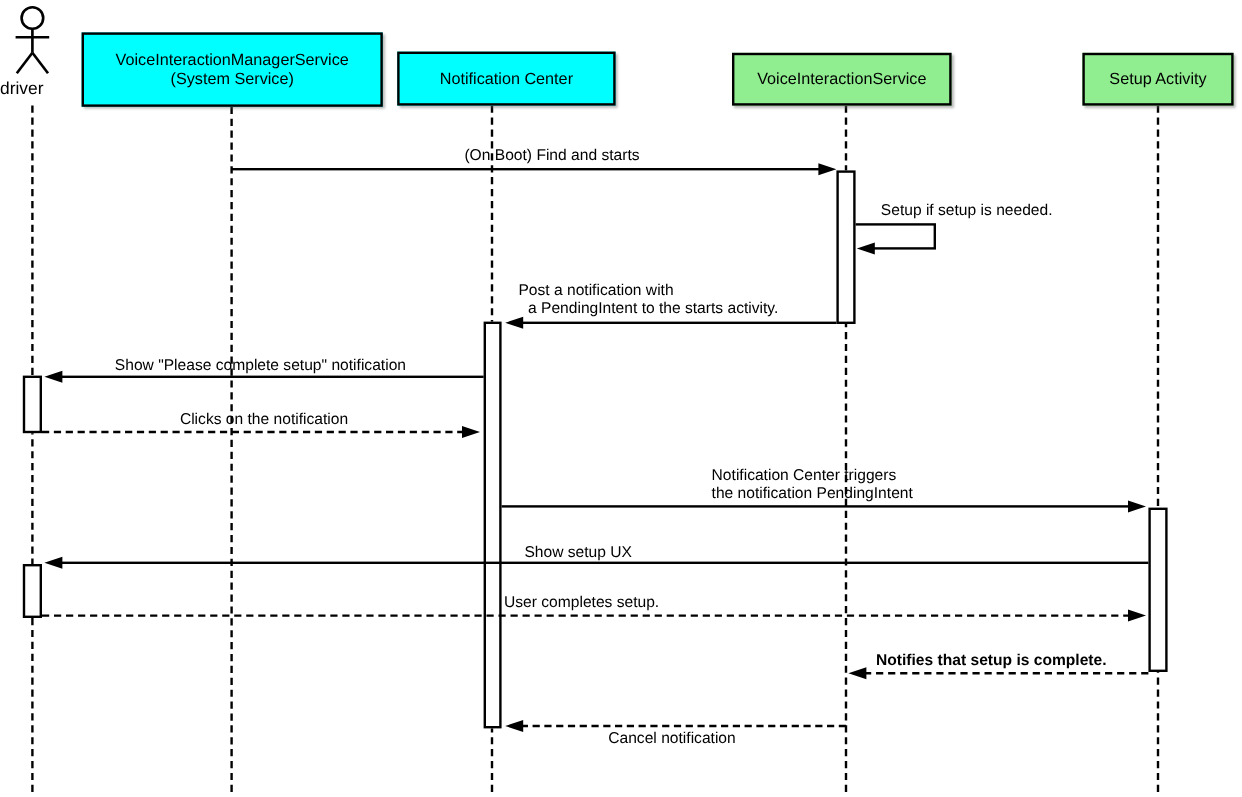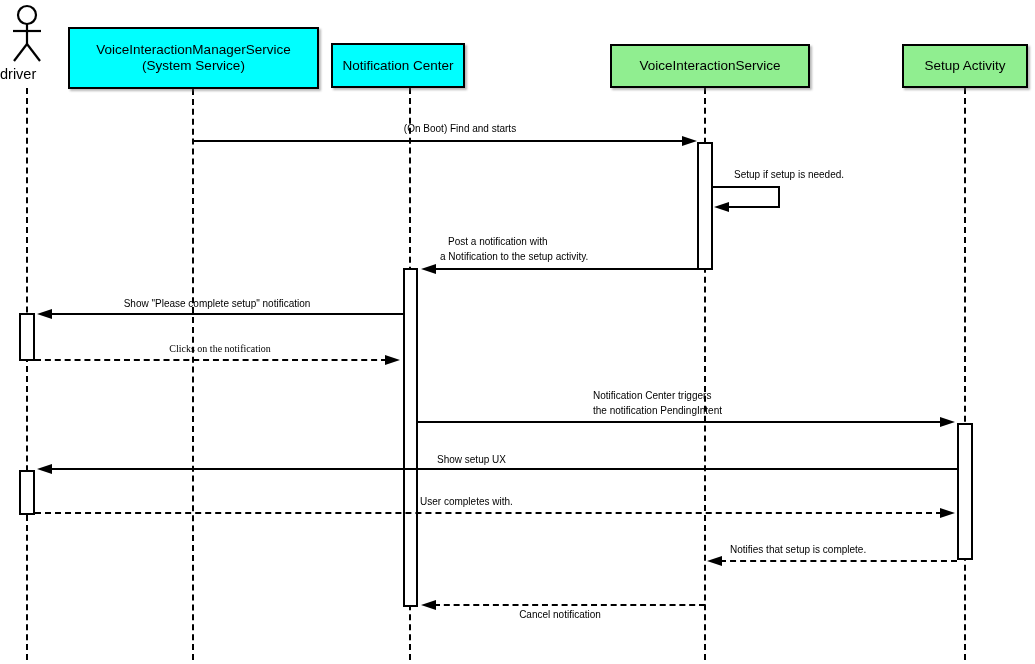--- a/index.html
+++ b/index.html
@@ -67,21 +67,21 @@
     height: 0;
     border-top: 5px solid transparent;
     border-bottom: 5px solid transparent;
     z-index: 4;
   }
   .arrow.right { border-left: 15px solid #000000; }
   .arrow.left  { border-right: 15px solid #000000; }
   
   .msg-label {
     position: absolute;
-    font-size: 10px;
+    font-size: 13px;
     line-height: 14px;
     color: #000000;
     white-space: nowrap;
     z-index: 4;
   }
   .msg-label.center { text-align: center; }
   .actor-label {
     position: absolute;
     left: 0;
     top: 66px;
@@ -109,25 +109,25 @@
       <line x1="27" y1="44" x2="40" y2="61" stroke="#000000" stroke-width="2.2"></line>
     </svg>
     <div class="actor-label">driver</div>
   </div>
 
   <div class="pbox" style="left: 68px; top: 27px; width: 251px; height: 62px; background-color: rgb(0, 255, 255);">
     <span>VoiceInteractionManagerService</span>
     <span>(System Service)</span>
   </div>
 
-  <div class="pbox" style="left: 331px; top: 43px; width: 134px; height: 45px; background-color: rgb(0, 255, 255);">
+  <div class="pbox" style="left: 331px; top: 43px; width: 182px; height: 45px; background-color: rgb(0, 255, 255);">
     <span>Notification Center</span>
   </div>
 
-  <div class="pbox" style="left: 610px; top: 44px; width: 200px; height: 44px; background-color: rgb(144, 238, 144);">
+  <div class="pbox" style="left: 610px; top: 44px; width: 183px; height: 44px; background-color: rgb(144, 238, 144);">
     <span>VoiceInteractionService</span>
   </div>
 
   <div class="pbox" style="left: 902px; top: 44px; width: 126px; height: 44px; background-color: rgb(144, 238, 144);">
     <span>Setup Activity</span>
   </div>
 
   <div class="lifeline" style="left:26px; top:88px; height:572px;"></div>
   <div class="lifeline" style="left:192px; top:89px; height:571px;"></div>
   <div class="lifeline" style="left:409px; top:88px; height:572px;"></div>
@@ -143,47 +143,47 @@
   <div class="msg-label center" style="left:300px; top:122px; width:320px;">(On Boot) Find and starts</div>
   <div class="msg-line solid" style="left:193px; top:140px; width:500px;"></div>
   <div class="arrow right" style="left:682px; top:136px;"></div>
 
   <div class="msg-label" style="left:734px; top:168px;">Setup if setup is needed.</div>
   <div class="msg-line solid" style="left:713px; top:186px; width:67px;"></div>
   <div class="vseg" style="left:778px; top:187px; height:20px;"></div>
   <div class="msg-line solid" style="left:727px; top:206px; width:53px;"></div>
   <div class="arrow left" style="left:714px; top:202px;"></div>
 
-  <div class="msg-label" style="left:448px; top:235px;">Post a notification with</div>
-  <div class="msg-label" style="left:440px; top:250px;">a Notification to the setup activity.</div>
+  <div class="msg-label" style="left:432px; top:235px;">Post a notification with</div>
+  <div class="msg-label" style="left:440px; top:250px;">a PendingIntent to the starts activity.</div>
   <div class="msg-line solid" style="left:433px; top:268px; width:264px;"></div>
   <div class="arrow left" style="left:421px; top:264px;"></div>
 
   <div class="msg-label center" style="left:67px; top:297px; width:300px;">Show "Please complete setup" notification</div>
   <div class="msg-line solid" style="left:50px; top:313px; width:353px;"></div>
   <div class="arrow left" style="left:37px; top:309px;"></div>
 
-  <div class="msg-label center" style="left:70px; top:342px; width:300px;font-family:Liberation Serif, serif;">Clicks on the notification</div>
+  <div class="msg-label center" style="left:70px; top:342px; width:300px;">Clicks on the notification</div>
   <div class="msg-line dashed" style="left:35px; top:359px; width:352px;"></div>
   <div class="arrow right" style="left:385px; top:355px;"></div>
 
   <div class="msg-label" style="left:593px; top:389px;">Notification Center triggers</div>
   <div class="msg-label" style="left:593px; top:404px;">the notification PendingIntent</div>
   <div class="msg-line solid" style="left:418px; top:421px; width:525px;"></div>
   <div class="arrow right" style="left:940px; top:417px;"></div>
 
   <div class="msg-label" style="left:437px; top:453px;">Show setup UX</div>
   <div class="msg-line solid" style="left:50px; top:468px; width:907px;"></div>
   <div class="arrow left" style="left:37px; top:464px;"></div>
 
-  <div class="msg-label" style="left:420px; top:495px;">User completes with.</div>
+  <div class="msg-label" style="left:420px; top:495px;">User completes setup.</div>
   <div class="msg-line dashed" style="left:35px; top:512px; width:907px;"></div>
   <div class="arrow right" style="left:940px; top:508px;"></div>
 
-  <div class="msg-label" style="left:730px; top:543px;">Notifies that setup is complete.</div>
+  <div class="msg-label" style="left:730px; top:543px;font-weight:bold;">Notifies that setup is complete.</div>
   <div class="msg-line dashed" style="left:720px; top:560px; width:237px;"></div>
   <div class="arrow left" style="left:707px; top:556px;"></div>
 
   <div class="msg-label center" style="left:430px; top:608px; width:260px;">Cancel notification</div>
   <div class="msg-line dashed" style="left:434px; top:604px; width:271px;"></div>
   <div class="arrow left" style="left:421px; top:600px;"></div>
 
 </div>
 
 </body></html>

